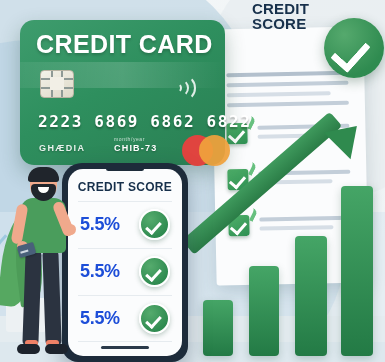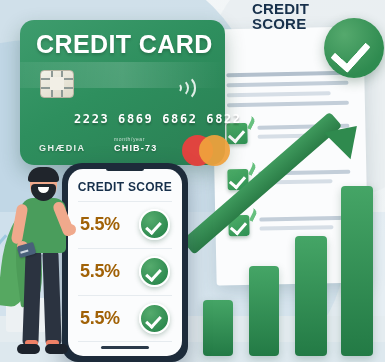--- a/index.html
+++ b/index.html
@@ -81,23 +81,23 @@
   .chip i.h2{left:0;top:16px;width:100%;height:1.6px;}
   .chip i.v1{left:10px;top:0;width:1.6px;height:100%;}
   .chip i.v2{left:20px;top:0;width:1.6px;height:100%;}
   .chip i.mid{left:9px;top:6px;width:14px;height:13px;background:#f2efe6;}
   .contactless{position:absolute;left:150px;top:54px;width:28px;height:26px;}
   .contactless span{position:absolute;border:2.5px solid rgba(255,255,255,.85);border-radius:50%;
     border-color:transparent rgba(255,255,255,.85) transparent transparent;}
   .cl1{left:2px;top:9px;width:6px;height:6px;}
   .cl2{left:2px;top:5px;width:13px;height:14px;}
   .cl3{left:2px;top:1px;width:20px;height:22px;}
-  .card-number{position:absolute;left:18px;top:92px;color:#fff;font-size:12px;font-weight:bold;
+  .card-number{position:absolute;left:18px;top:92px;color:#fff;font-size:16px;font-weight:bold;
     letter-spacing:1.6px;font-family:"DejaVu Sans Mono",monospace;
-    text-shadow:0 2px 2px rgba(0,0,0,.28);white-space:nowrap;margin-left:36px;}
+    text-shadow:0 2px 2px rgba(0,0,0,.28);white-space:nowrap;}
   .card-holder{position:absolute;left:19px;top:123px;color:#e7f2ec;font-size:9px;font-weight:bold;
     letter-spacing:1.4px;text-shadow:0 1px 2px rgba(0,0,0,.25);}
   .card-exp-label{position:absolute;left:94px;top:116px;color:#d8e9e0;font-size:5px;
     letter-spacing:.6px;opacity:.9;}
   .card-exp{position:absolute;left:94px;top:123px;color:#fff;font-size:9px;font-weight:bold;
     letter-spacing:1.2px;text-shadow:0 1px 2px rgba(0,0,0,.25);}
   .mc{position:absolute;left:162px;top:115px;width:50px;height:32px;}
   .mc b{position:absolute;top:0;width:31px;height:31px;border-radius:50%;display:block;}
   .mc .red{left:0;background:#e0443f;}
   .mc .org{left:17px;background:#f0a13c;opacity:.93;}
@@ -107,21 +107,21 @@
     background:#1d2b3a;border-radius:20px 20px 16px 16px;padding:6px;box-sizing:border-box;
     box-shadow:0 8px 22px rgba(25,45,65,.34);}
   .screen{position:relative;width:100%;height:100%;background:#fbfcfd;border-radius:15px;overflow:hidden;}
   .notch{position:absolute;left:50%;top:3px;transform:translateX(-50%);width:38px;height:5px;
     background:#1d2b3a;border-radius:3px;z-index:4;}
   .phone-title{position:absolute;left:0;right:0;top:11px;text-align:center;color:#17304b;
     font-size:12px;font-weight:bold;letter-spacing:.3px;}
   .row{position:absolute;left:0;right:0;height:45px;display:flex;align-items:center;
     justify-content:space-between;padding:0 12px;box-sizing:border-box;}
   .row-sep{position:absolute;left:10px;right:10px;height:1px;background:#e6ebef;}
-  .row-val{color:#a16207;font-size:18px;font-weight:bold;letter-spacing:-.3px;text-align:right;}
+  .row-val{color:#1d4ed8;font-size:18px;font-weight:bold;letter-spacing:-.3px;text-align:right;}
   .tick{position:relative;width:27px;height:27px;border-radius:50%;
     background:radial-gradient(circle at 35% 30%,#55ab6d,#2f8b50 72%);
     box-shadow:0 2px 5px rgba(30,80,55,.28);border:2px solid #fff;}
   .tick::after{content:"";position:absolute;left:8px;top:8px;width:6px;height:12px;
     border:solid #fff;border-width:0 3px 3px 0;transform:rotate(42deg);}
   .home-bar{position:absolute;left:50%;bottom:7px;transform:translateX(-50%);width:48px;height:3px;
     background:#2b3a4a;border-radius:2px;}
 
   
   .person{position:absolute;left:0px;top:168px;width:86px;height:194px;}

